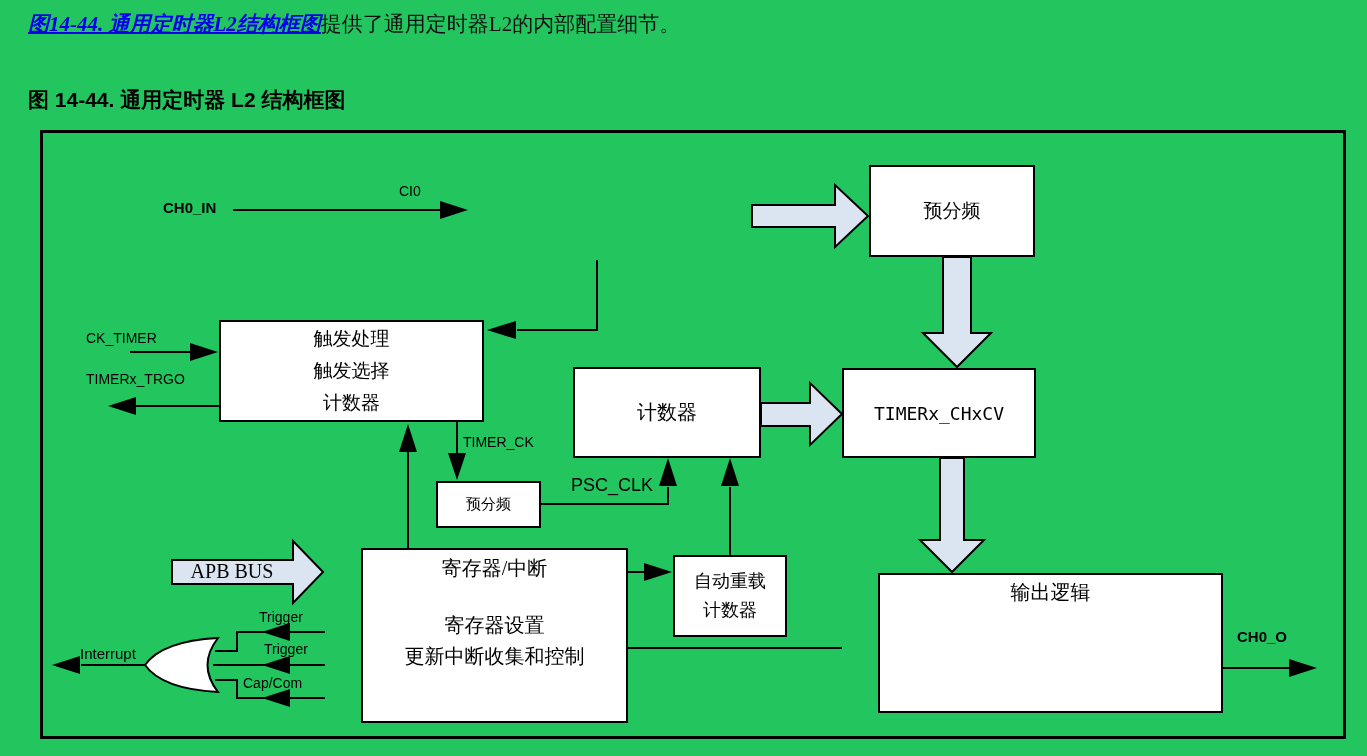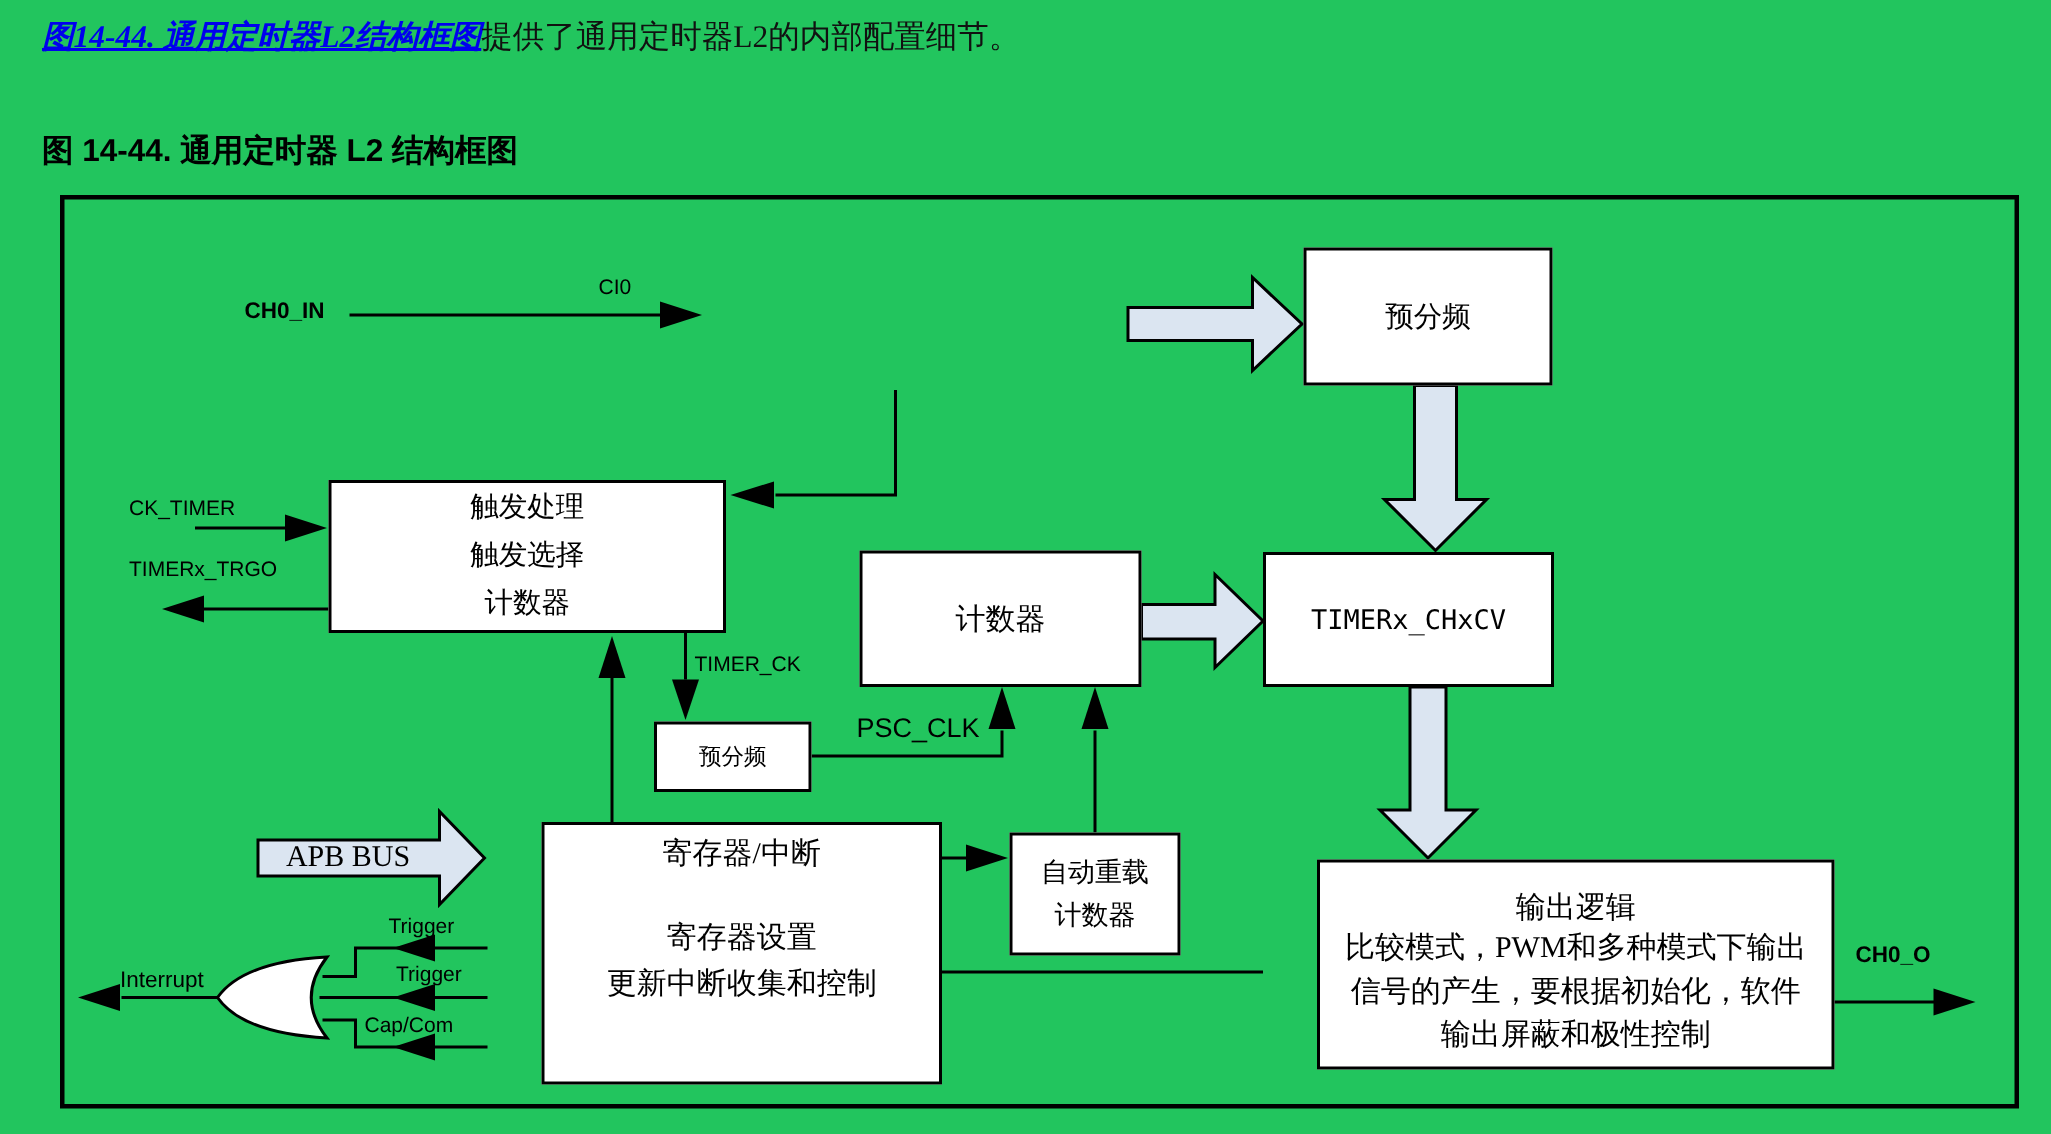--- a/index.html
+++ b/index.html
@@ -138,24 +138,21 @@
   <div class="abs box boxcol" style="left:325px;top:548px;width:267px;height:175px;font-size:20px;">
     <div style="padding-top:5px;">寄存器/中断</div>
     <div style="margin-top:28px;line-height:31px;">寄存器设置
 更新中断收集和控制</div>
   </div>
 
   <div class="abs box" style="left:673px;top:555px;width:114px;height:82px;font-size:18px;line-height:29px;">自动重载
 计数器</div>
 
   <div class="abs box boxcol" style="left:842px;top:573px;width:345px;height:140px;font-size:20px;">
-    <div style="padding-top:16px;">输出逻辑</div>
-    <div style="line-height:29px;">比较模式，PWM和多种模式下输出
-信号的产生，要根据初始化，软件
-输出屏蔽和极性控制</div>
+    <div style="padding-top:4px;">输出逻辑</div>
   </div>
 
   <div class="abs lbl bold" style="left:163px;top:199px;font-size:15px;">CH0_IN</div>
   <div class="abs lbl" style="left:399px;top:183px;font-size:14px;">CI0</div>
   <div class="abs lbl" style="left:86px;top:330px;font-size:14px;">CK_TIMER</div>
   <div class="abs lbl" style="left:86px;top:371px;font-size:14px;">TIMERx_TRGO</div>
   <div class="abs lbl" style="left:463px;top:434px;font-size:14px;">TIMER_CK</div>
   <div class="abs lbl" style="left:571px;top:475px;font-size:18px;">PSC_CLK</div>
   <div class="abs apb" style="left:172px;top:560px;">APB BUS</div>
   <div class="abs lbl" style="left:259px;top:609px;font-size:14px;">Trigger</div>

